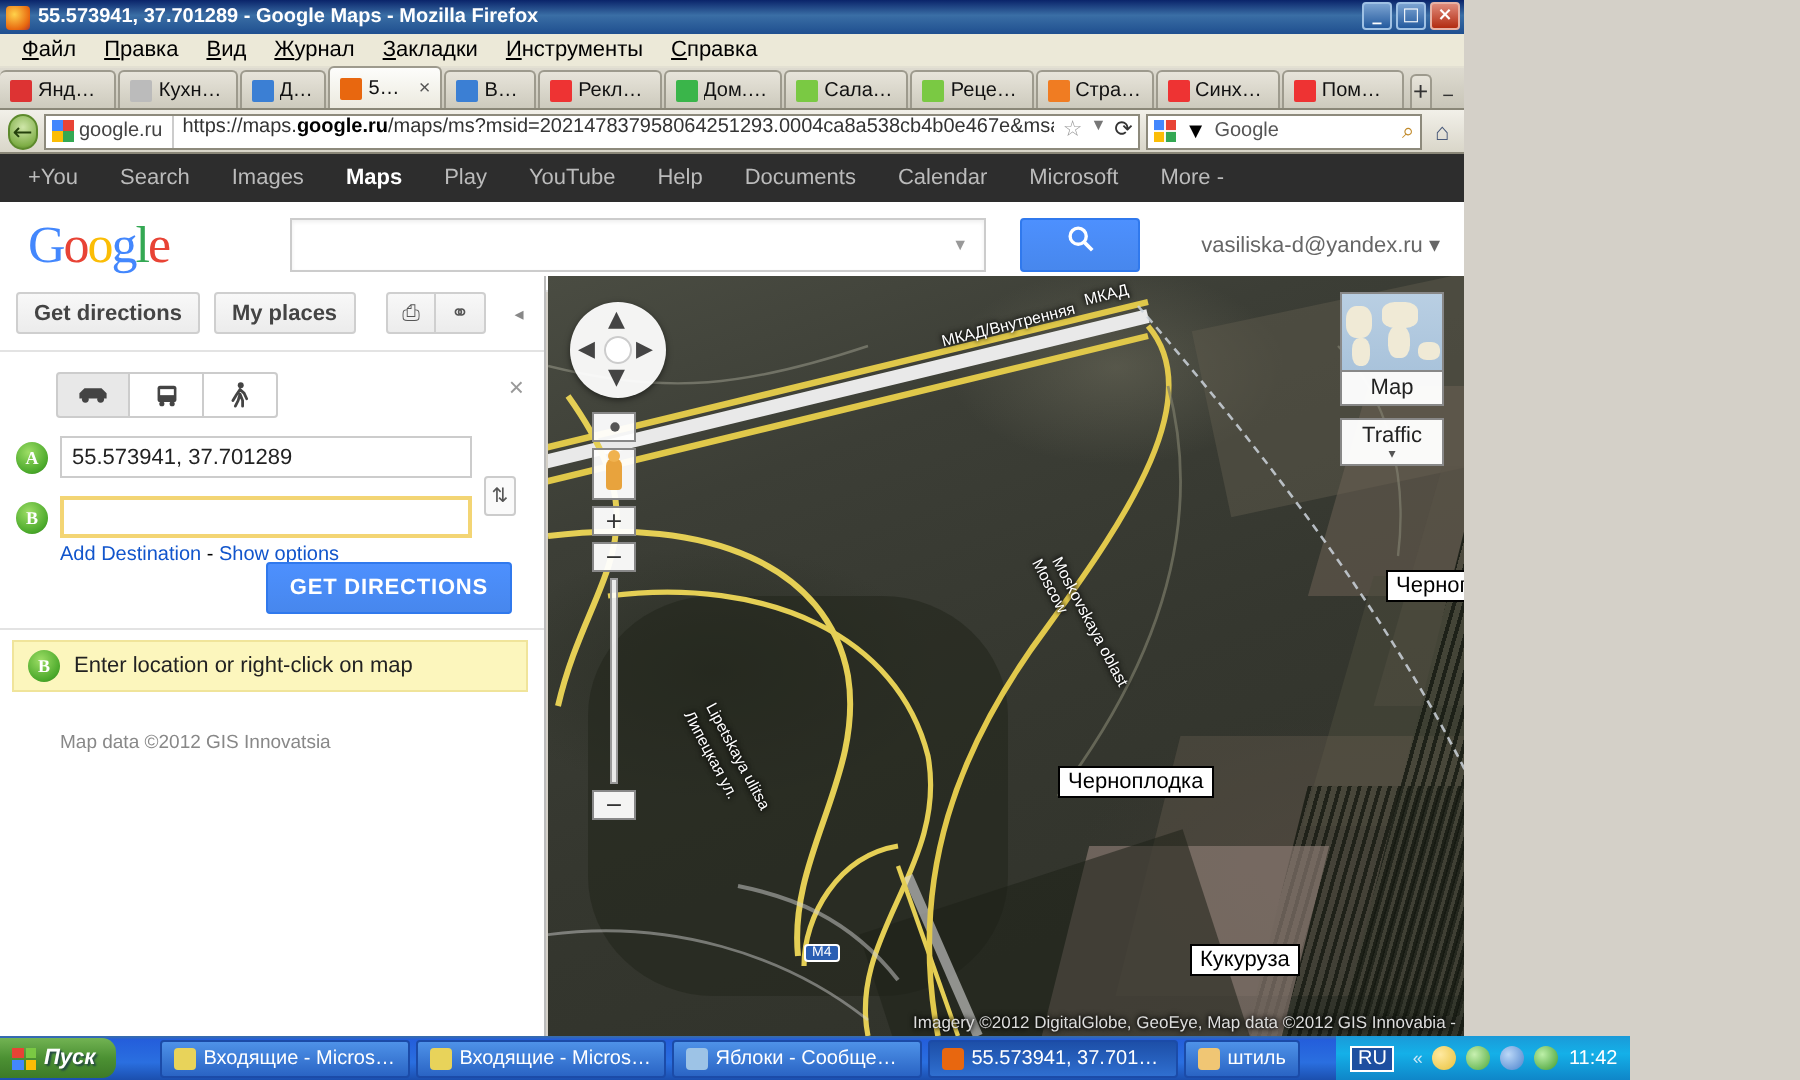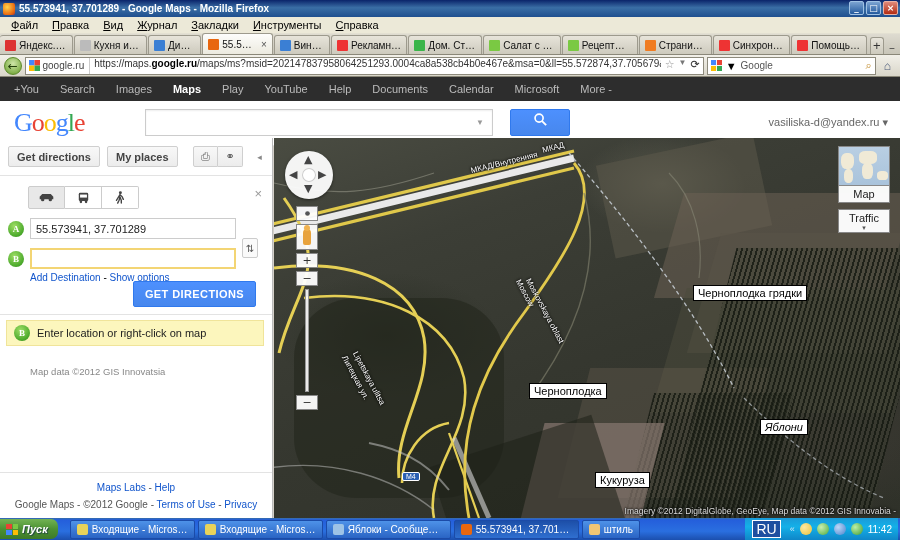--- a/index.html
+++ b/index.html
@@ -1,21 +1,21 @@
 <!DOCTYPE html>
 <html><head>
 <meta charset="utf-8">
 <style>
   * { box-sizing: border-box; margin: 0; padding: 0; }
   html, body {
     width: 900px; height: 540px; overflow: hidden;
     font-family: "Liberation Sans", sans-serif; font-size: 11px;
     background: #d4d0c8;
   }
-  #app { position: relative; width: 900px; height: 540px; }
+  #app { position: relative; width: 732px; height: 540px; }
 
   
   .titlebar {
     height: 17px; background: linear-gradient(to bottom,#0a246a 0%,#3a6ea5 45%,#1f4f8f 100%);
     display: flex; align-items: center; color: #fff; font-size: 10px; font-weight: bold;
     padding-left: 3px; position: relative;
   }
   .tb-icon { width: 12px; height: 12px; border-radius: 2px;
     background: radial-gradient(circle at 35% 35%, #ffd24a, #e8670f 70%, #a33 100%);
     margin-right: 4px; flex: 0 0 auto; }
@@ -209,39 +209,39 @@
      border-right: 1px solid #fff; }
   .bottom-attrib { position: absolute; right: 4px; bottom: 2px; color: #ddd; font-size: 8.5px;
      text-shadow: 0 0 3px #000, 0 0 2px #000; margin-top: 45px; }
 
   .shield { position: absolute; background: #2b5fb3; color: #fff; font-size: 7px;
     padding: 0 3px; border: 1px solid #fff; border-radius: 2px; }
 
   
   .taskbar { position: absolute; left: 0; right: 0; bottom: 0; height: 22px;
     background: linear-gradient(to bottom,#3a6ea5 0%,#245edb 8%,#2a6fe0 60%,#1b4fae 100%);
-    display: flex; align-items: center; gap: 8px; padding-right: 2px; }
+    display: flex; align-items: center; gap: 18px; padding-right: 2px; }
   .startbtn { height: 20px; padding: 0 10px 0 6px; display: flex; align-items: center; gap: 4px;
     background: linear-gradient(to bottom,#72b353,#4c9133 50%,#3d7a28);
     border-radius: 0 7px 7px 0; color: #fff; font-size: 11px; font-weight: bold;
     font-style: italic; text-shadow: 1px 1px 1px #244; }
   .win-flag { width: 12px; height: 11px; display: grid; grid-template-columns: 1fr 1fr;
     grid-template-rows: 1fr 1fr; gap: 1px; }
   .win-flag i { display: block; }
   .tb-item { height: 19px; max-width: 125px; display: flex; align-items: center; gap: 4px;
     padding: 0 6px; background: linear-gradient(to bottom,#4e92e8,#2a64c4);
     border: 1px solid #1b4ba8; border-radius: 2px; color: #fff; font-size: 10px;
     white-space: nowrap; overflow: hidden; }
   .tb-item.active { background: linear-gradient(to bottom,#1d4fa8,#2f6fd0); }
   .tb-item .ic { width: 11px; height: 11px; flex: 0 0 auto; border-radius: 2px; }
   .tb-item .tx { overflow: hidden; text-overflow: ellipsis; }
   .tray { margin-left: auto; display: flex; align-items: center; gap: 5px;
     height: 22px; padding: 0 6px 0 7px;
     background: linear-gradient(to bottom,#1a9ad8 0%,#14b0e8 40%,#0f86c8 100%); }
-  .tray .lang { background: #1e4fa0; color: #fff; font-size: 14px; padding: 0 3px;
+  .tray .lang { background: #1e4fa0; color: #fff; font-size: 10px; padding: 0 3px;
     border: 1px solid #fff; margin-right: 4px; }
   .tray .ch { color: #cfe9f8; font-size: 9px; }
   .tray .ti { width: 12px; height: 12px; border-radius: 50%; }
   .tray .clock { color: #fff; font-size: 10px; }
 </style>
 </head>
 <body>
 
 <div id="app">
 
@@ -434,34 +434,20 @@
       <div class="gd-btn">GET DIRECTIONS</div>
       <div class="panel-sep"></div>
 
       <div class="hint-bar">
         <div class="wp-marker">B</div>
         <span>Enter location or right-click on map</span>
       </div>
 
       <div class="attrib">Map data ©2012 GIS Innovatsia</div>
 
-      <div class="panel-foot">
-        <div>
-          <a>Maps Labs</a>
-          <span> - </span>
-          <a>Help</a>
-        </div>
-        <div class="row2">
-          <span>Google Maps - ©2012 Google</span>
-          <span> - </span>
-          <a>Terms of Use</a>
-          <span> - </span>
-          <a>Privacy</a>
-        </div>
-      </div>
     </div>
 
     <div class="map">
       <div class="sat"></div>
 
       <div class="field" style="left:330px;top:10px;width:160px;height:95px;background:#5d5a4c;opacity:.5;transform:rotate(-12deg)"></div>
       <div class="field" style="left:395px;top:55px;width:230px;height:105px;background:#6b6154;opacity:.55;transform:skewX(-16deg)"></div>
       <div class="field" style="left:430px;top:95px;width:200px;height:120px;background:#5a5348;opacity:.5;transform:skewX(-16deg)"></div>
       <div class="field" style="left:395px;top:150px;width:240px;height:125px;background:#4a4a3c;opacity:.55;transform:skewX(-16deg)"></div>
       <div class="field" style="left:300px;top:230px;width:180px;height:130px;background:#6e6052;opacity:.35;transform:skewX(-14deg)"></div>

